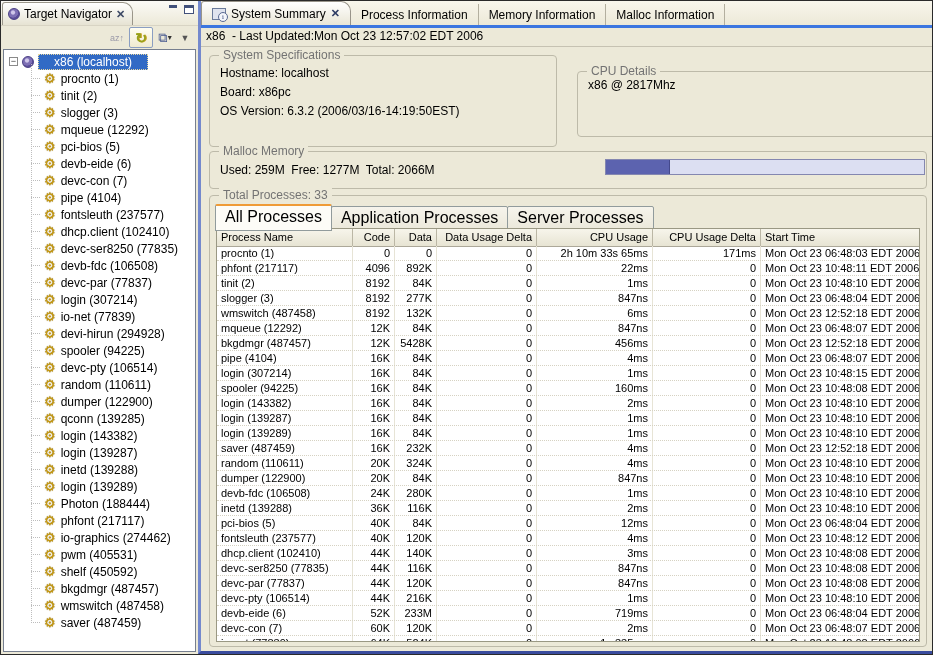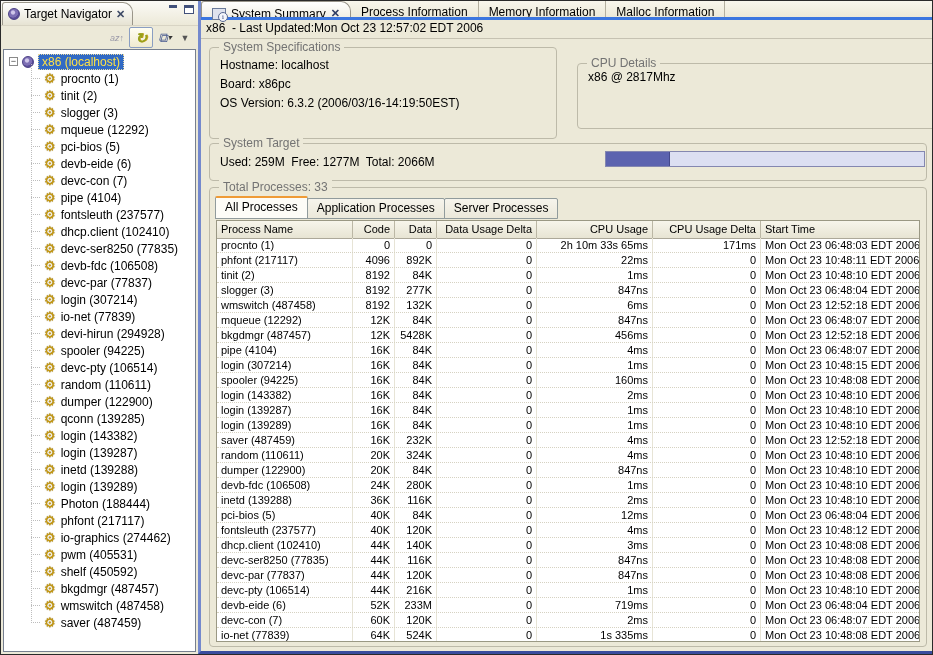--- a/index.html
+++ b/index.html
@@ -8,42 +8,42 @@
   
   .left-panel{position:absolute;left:0;top:0;width:197px;height:653px;background:#ece9d8;}
   .view-titlebar{height:24px;position:relative;background:linear-gradient(#fbfaf6,#ece9d8);border-bottom:1px solid #d8d4c4;display:flex;align-items:flex-end;}
   .view-tab{display:inline-flex;align-items:center;gap:4px;height:22px;padding:0 7px 0 5px;background:linear-gradient(#ffffff,#e6e3d3);border:1px solid #9a968a;border-bottom:none;border-radius:3px 10px 0 0;margin-left:1px;font-size:12px;color:#000;}
   .target-icon{width:12px;height:12px;border-radius:50%;background:radial-gradient(circle at 40% 35%, #cfc6ea 0 18%, #7d6fb4 30% 55%, #5a4d98 60% 100%);border:1px solid #4a3f85;box-sizing:border-box;}
   .tab-close{font-size:11px;font-weight:bold;color:#3e4a66;cursor:default;line-height:10px;}
   .win-btns{position:absolute;right:4px;top:4px;display:flex;gap:6px;align-items:center;}
   .icon-min{width:10px;height:9px;position:relative;}
   .icon-min::after{content:"";position:absolute;left:1px;right:1px;top:0;height:3px;background:#41507a;}
   .icon-max{width:10px;height:9px;border:1px solid #41507a;box-sizing:border-box;border-top-width:3px;background:#fff;}
-  .view-toolbar{height:23px;display:flex;justify-content:flex-end;align-items:center;gap:4px;padding-right:5px;background:#ece9d8;font-style:italic;}
+  .view-toolbar{height:23px;display:flex;justify-content:flex-end;align-items:center;gap:4px;padding-right:5px;background:#ece9d8;}
   .tb-icon{display:inline-flex;align-items:center;justify-content:center;min-width:16px;height:17px;font-size:10px;color:#6a6a6a;}
   .sort-icon{font-size:9px;color:#9a99a8;letter-spacing:0;}
   .refresh-btn{border:1px solid #8a9ec2;background:linear-gradient(#fffef2,#f0ead0);border-radius:2px;width:22px;height:19px;}
   .refresh-glyph{color:#97a11a;font-weight:bold;font-size:14px;text-shadow:1px 0 0 #c9a227;}
   .switch-glyph{color:#47598f;font-size:13px;}
   .caret{font-size:8px;color:#333;}
   .menu-arrow{font-size:9px;color:#555;}
 
   .tree{position:absolute;top:48px;left:2px;right:2px;bottom:2px;background:#ffffff;border:1px solid #767f8f;overflow:hidden;padding-top:3px;box-sizing:border-box;}
   .tree-root-row{height:17px;display:flex;align-items:center;gap:4px;padding-left:5px;font-size:12px;}
   .expand-box{width:9px;height:9px;border:1px solid #8a8a8a;background:#fff;font-size:9px;line-height:7px;text-align:center;color:#333;box-sizing:border-box;}
-  .root-label{background:#316ac5;color:#fde047;padding:0 3px;border:1px dotted #e8d8a0;font-size:12px;}
+  .root-label{background:#316ac5;color:#ffffff;padding:0 15px;border:1px dotted #e8d8a0;font-size:12px;}
   .tree-children{position:relative;}
   .tree-guide{position:absolute;left:27px;top:-6px;bottom:8px;width:0;border-left:1px dotted #bdbdbd;}
   .tree-item{height:17px;display:flex;align-items:center;gap:5px;padding-left:40px;font-size:12px;color:#000;position:relative;}
   .tree-item::before{content:"";position:absolute;left:27px;top:8px;width:9px;border-top:1px dotted #bdbdbd;}
   .gear-icon{color:#c79a12;font-size:13px;line-height:13px;text-shadow:0 0 1px #7a5c00;}
 
   
   .editor{position:absolute;left:197px;top:0;right:0;bottom:0;display:flex;flex-direction:column;box-sizing:border-box;border-left:3px solid #7489cd;border-bottom:3px solid #3a4c9e;background:#ece9d8;}
-  .editor-tabs{height:16px;display:flex;background:linear-gradient(#f8f6ec,#ece9d8);}
+  .editor-tabs{height:24px;display:flex;align-items:flex-end;background:linear-gradient(#f8f6ec,#ece9d8);}
   .etab{height:21px;display:flex;align-items:center;gap:5px;padding:0 10px;font-size:12px;color:#000;border-right:1px solid #b3af9f;white-space:nowrap;}
   .etab.active{background:linear-gradient(#ffffff,#e9e6d6);border:1px solid #98948a;border-bottom:none;border-radius:3px 10px 0 0;height:23px;}
   .etab-close{font-size:11px;font-weight:bold;color:#2e3c64;}
   .sysinfo-icon{width:14px;height:12px;border:1px solid #6a7a9a;background:#dfe3ee;position:relative;box-sizing:border-box;}
   .sysinfo-icon::after{content:"i";position:absolute;right:-3px;bottom:-3px;width:8px;height:8px;border-radius:50%;background:#f4f6fb;border:1px solid #5a6a92;color:#2c3e72;font-size:7px;line-height:8px;text-align:center;font-family:"Liberation Serif",serif;}
   .tab-underline{height:3px;background:#3b76e0;}
   .editor-header{height:17px;background:#ece9d8;border-bottom:1px solid #c6c2b2;font-size:12px;color:#000;padding:1px 0 0 5px;white-space:pre;}
   .editor-content{flex:1;position:relative;background:#ece9d8;overflow:hidden;}
 
   .group{position:absolute;border:1px solid #bdbaa9;border-radius:4px;box-sizing:border-box;}
@@ -53,21 +53,21 @@
   .g-specs{left:8px;top:8px;width:348px;height:92px;}
   .g-cpu{left:364px;top:24px;width:362px;height:66px;margin-left:12px;}
   .g-mem{left:8px;top:104px;width:718px;height:38px;}
   .g-proc{left:8px;top:148px;width:718px;bottom:4px;}
 
   .mem-text{font-size:12px;padding:11px 0 0 10px;white-space:pre;}
   .mem-bar{position:absolute;right:1px;top:7px;width:320px;height:16px;border:1px solid #8487b0;background:#dcdff2;box-sizing:border-box;}
   .mem-bar-fill{height:100%;background:#5c63af;border-right:1px solid #44498c;box-sizing:border-box;}
 
   .ptab-row{position:absolute;left:5px;top:8px;display:flex;align-items:flex-end;}
-  .ptab{font-size:12px;padding:2px 9px 3px;border:1px solid #919b9c;background:linear-gradient(#f6f4ec,#ebe8da);margin-right:-1px;border-radius:2px 2px 0 0;white-space:nowrap;}
+  .ptab{font-size:16px;padding:2px 9px 3px;border:1px solid #919b9c;background:linear-gradient(#f6f4ec,#ebe8da);margin-right:-1px;border-radius:2px 2px 0 0;white-space:nowrap;}
   .ptab.active{border-top:2px solid #ef9b37;background:#fdfcf7;padding-bottom:4px;position:relative;z-index:2;}
 
   .table-wrap{position:absolute;left:6px;right:6px;top:32px;bottom:4px;border:1px solid #9a9884;background:#fff;overflow:hidden;}
   .t-grid{display:grid;grid-template-columns:136px 42px 42px 100px 116px 108px 1fr;}
   .t-header{height:17px;background:linear-gradient(#f7f5eb,#e7e4d3);border-bottom:1px solid #aca899;font-size:11px;color:#000;}
   .t-header > div{padding:2px 4px 0;border-right:1px solid #bbb7a5;white-space:nowrap;overflow:hidden;box-sizing:border-box;}
   .t-header > div:last-child{border-right:none;}
   .t-body{position:absolute;left:0;right:0;top:17px;bottom:0;overflow:hidden;}
   .t-row{height:14px;line-height:14px;font-size:11px;border-bottom:1px dotted #d6d2c2;}
   .t-row > div{padding:0 4px;border-right:1px solid #e7e4d6;white-space:nowrap;overflow:hidden;box-sizing:border-box;}
@@ -309,21 +309,21 @@
           <div class="spec-line">OS Version: 6.3.2 (2006/03/16-14:19:50EST)</div>
         </div>
       </div>
 
       <div class="group g-cpu">
         <span class="group-title">CPU Details</span>
         <div class="spec-line" style="padding-top:6px;">x86 @ 2817Mhz</div>
       </div>
 
       <div class="group g-mem">
-        <span class="group-title">System Target</span>
+        <span class="group-title">Malloc Memory</span>
         <div class="mem-text">Used: 259M  Free: 1277M  Total: 2066M</div>
         <div class="mem-bar">
           <div class="mem-bar-fill" style="width: 20%;"></div>
         </div>
       </div>
 
       <div class="group g-proc">
         <span class="group-title">Total Processes: 33</span>
         <div class="ptab-row">
           <div class="ptab active">All Processes</div>

